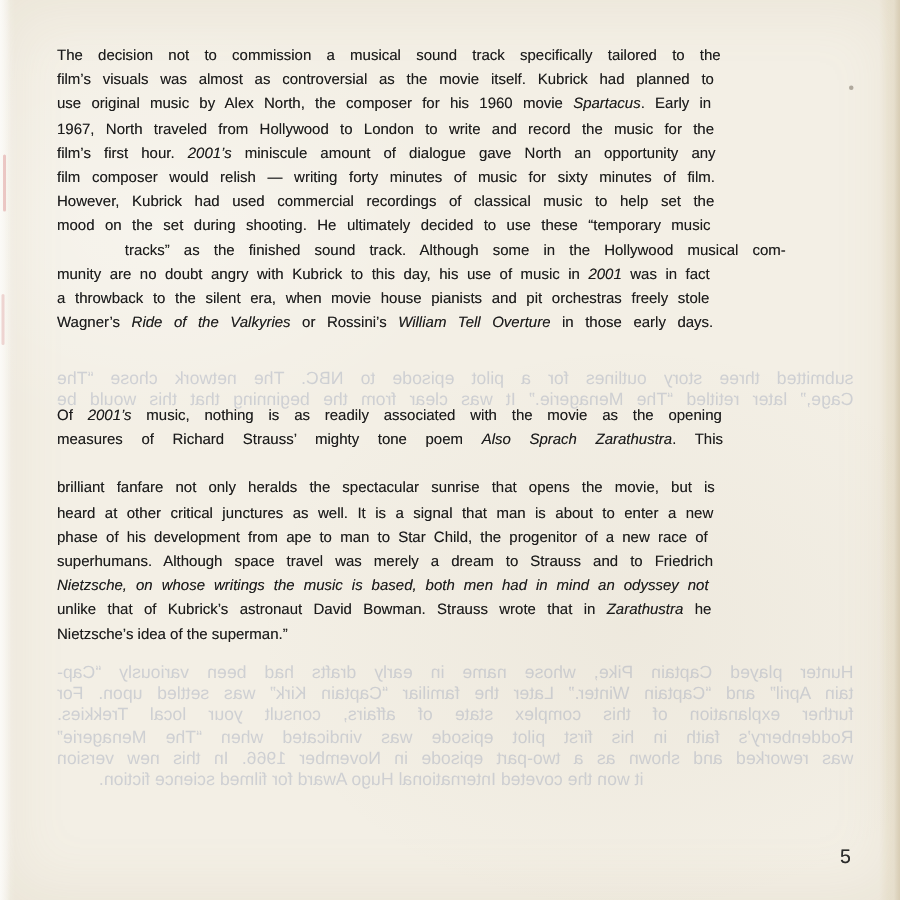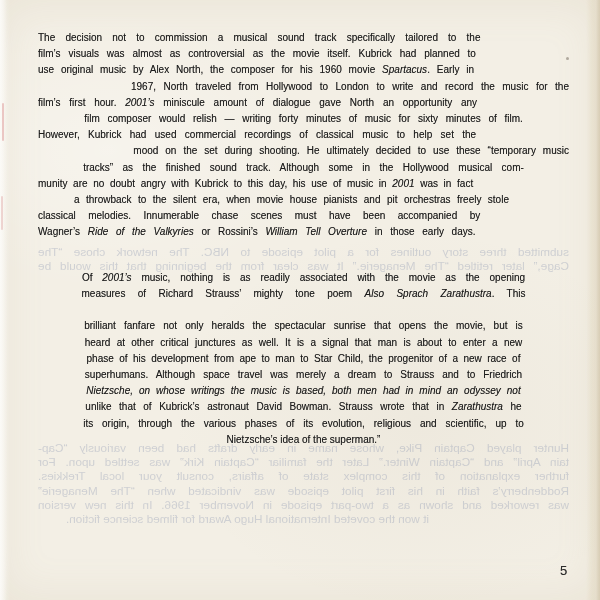--- a/index.html
+++ b/index.html
@@ -16,21 +16,21 @@
     overflow:hidden;
     font-family:"Liberation Sans","DejaVu Sans",sans-serif;
     color:#1c1c1c;
   }
   .para{
     position:absolute;left:38px;width:531px;
     font-size:10px;line-height:16.2px;
     text-shadow:0 0 0.4px rgba(0,0,0,0.45);
   }
   #para1{top:30px;}
-  #para2{top:270px;text-align:center;}
+  #para2{top:270px;}
   .line{height:16.2px;white-space:nowrap;overflow:hidden;}
   .it{font-style:italic;}
   .st{
     position:absolute;left:38px;width:531px;
     transform:scaleX(-1);
     color:rgba(123,137,168,0.30);
     font-size:11.8px;
     box-sizing:border-box;
   }
   #st-mid{top:246px;}
@@ -73,40 +73,38 @@
       <div class="st-line" style="word-spacing: 11.4531px;"><span class="ln">further explanation of this complex state of affairs, consult your local Trekkies.</span></div>
       <div class="st-line" style="word-spacing: 9.42472px;"><span class="ln">Roddenberry’s faith in his first pilot episode was vindicated when “The Menagerie”</span></div>
       <div class="st-line" style="word-spacing: 5.56362px;"><span class="ln">was reworked and shown as a two-part episode in November 1966. In this new version</span></div>
       <div class="st-line st-center"><span class="ln">it won the coveted International Hugo Award for filmed science fiction.</span></div>
     </div>
 
   <div class="para" id="para1">
       <div class="line" style="word-spacing: 7.36849px;"><span class="ln"><span>The decision not to commission a musical sound track specifically tailored to the</span></span></div>
       <div class="line" style="word-spacing: 5.05649px;"><span class="ln"><span>film’s visuals was almost as controversial as the movie itself. Kubrick had planned to</span></span></div>
       <div class="line" style="word-spacing: 4.03237px;"><span class="ln"><span>use original music by Alex North, the composer for his 1960 movie </span><span class="it">Spartacus</span><span>. Early in</span></span></div>
-      <div class="line" style="word-spacing: 4.72656px; text-align: right;"><span class="ln"><span>1967, North traveled from Hollywood to London to write and record the music for the</span></span></div>
+      <div class="line" style="word-spacing: 4.72656px;"><span class="ln"><span>1967, North traveled from Hollywood to London to write and record the music for the</span></span></div>
       <div class="line" style="word-spacing: 5.95443px;"><span class="ln"><span>film’s first hour. </span><span class="it">2001’s</span><span> miniscule amount of dialogue gave North an opportunity any</span></span></div>
-      <div class="line" style="word-spacing: 4.93304px; text-align: center;"><span class="ln"><span>film composer would relish — writing forty minutes of music for sixty minutes of film.</span></span></div>
+      <div class="line" style="word-spacing: 4.93304px;"><span class="ln"><span>film composer would relish — writing forty minutes of music for sixty minutes of film.</span></span></div>
       <div class="line" style="word-spacing: 5.57552px;"><span class="ln"><span>However, Kubrick had used commercial recordings of classical music to help set the</span></span></div>
-      <div class="line" style="word-spacing: 4.18029px; text-align: right;"><span class="ln"><span>mood on the set during shooting. He ultimately decided to use these “temporary music</span></span></div>
+      <div class="line" style="word-spacing: 4.18029px;"><span class="ln"><span>mood on the set during shooting. He ultimately decided to use these “temporary music</span></span></div>
       <div class="line" style="word-spacing: 6.61589px; text-align: center;"><span class="ln"><span>tracks” as the finished sound track. Although some in the Hollywood musical com-</span></span></div>
       <div class="line" style="word-spacing: 2.87847px;"><span class="ln"><span>munity are no doubt angry with Kubrick to this day, his use of music in </span><span class="it">2001</span><span> was in fact</span></span></div>
-      <div class="line" style="word-spacing: 3.63393px; margin-left: 36px;"><span class="ln"><span>a throwback to the silent era, when movie house pianists and pit orchestras freely stole</span></span></div>
-      <div class="line" style="word-spacing: 9.66667px;"><span class="ln"><span>classical melodies. Innumerable chase scenes must have been accompanied by</span></span></div>
+      <div class="line" style="word-spacing: 3.63393px;"><span class="ln"><span>a throwback to the silent era, when movie house pianists and pit orchestras freely stole</span></span></div>
       <div class="line" style="word-spacing: 4.88702px;"><span class="ln"><span>Wagner’s </span><span class="it">Ride of the Valkyries</span><span> or Rossini’s </span><span class="it">William Tell Overture</span><span> in those early days.</span></span></div>
     </div>
 
   <div class="para" id="para2">
       <div class="line" style="word-spacing: 7.08293px;"><span class="ln"><span>Of </span><span class="it">2001’s</span><span> music, nothing is as readily associated with the movie as the opening</span></span></div>
       <div class="line" style="word-spacing: 9.60625px;"><span class="ln"><span>measures of Richard Strauss’ mighty tone poem </span><span class="it">Also Sprach Zarathustra</span><span>. This</span></span></div>
       <div class="line" style="word-spacing: 5.30168px; margin-top: 16px;"><span class="ln"><span>brilliant fanfare not only heralds the spectacular sunrise that opens the movie, but is</span></span></div>
       <div class="line" style="word-spacing: 3.5217px;"><span class="ln"><span>heard at other critical junctures as well. It is a signal that man is about to enter a new</span></span></div>
       <div class="line" style="word-spacing: 2.66452px;"><span class="ln"><span>phase of his development from ape to man to Star Child, the progenitor of a new race of</span></span></div>
       <div class="line" style="word-spacing: 5.22526px;"><span class="ln"><span>superhumans. Although space travel was merely a dream to Strauss and to Friedrich</span></span></div>
       <div class="line" style="word-spacing: 3.20625px; font-style: italic;"><span class="ln"><span>Nietzsche, on whose writings the music is based, both men had in mind an odyssey not</span></span></div>
       <div class="line" style="word-spacing: 4.77995px;"><span class="ln"><span>unlike that of Kubrick’s astronaut David Bowman. Strauss wrote that in </span><span class="it">Zarathustra</span><span> he</span></span></div>
-      <div class="line" style="word-spacing: 6.10337px;"><span class="ln"><span>its origin, through the various phases of its evolution, religious and scientific, up to</span></span></div>
       <div class="line flush"><span class="ln"><span>Nietzsche’s idea of the superman.”</span></span></div>
     </div>
 
   <div class="page-number">5</div>
 
 </div>
 
 </body></html>

